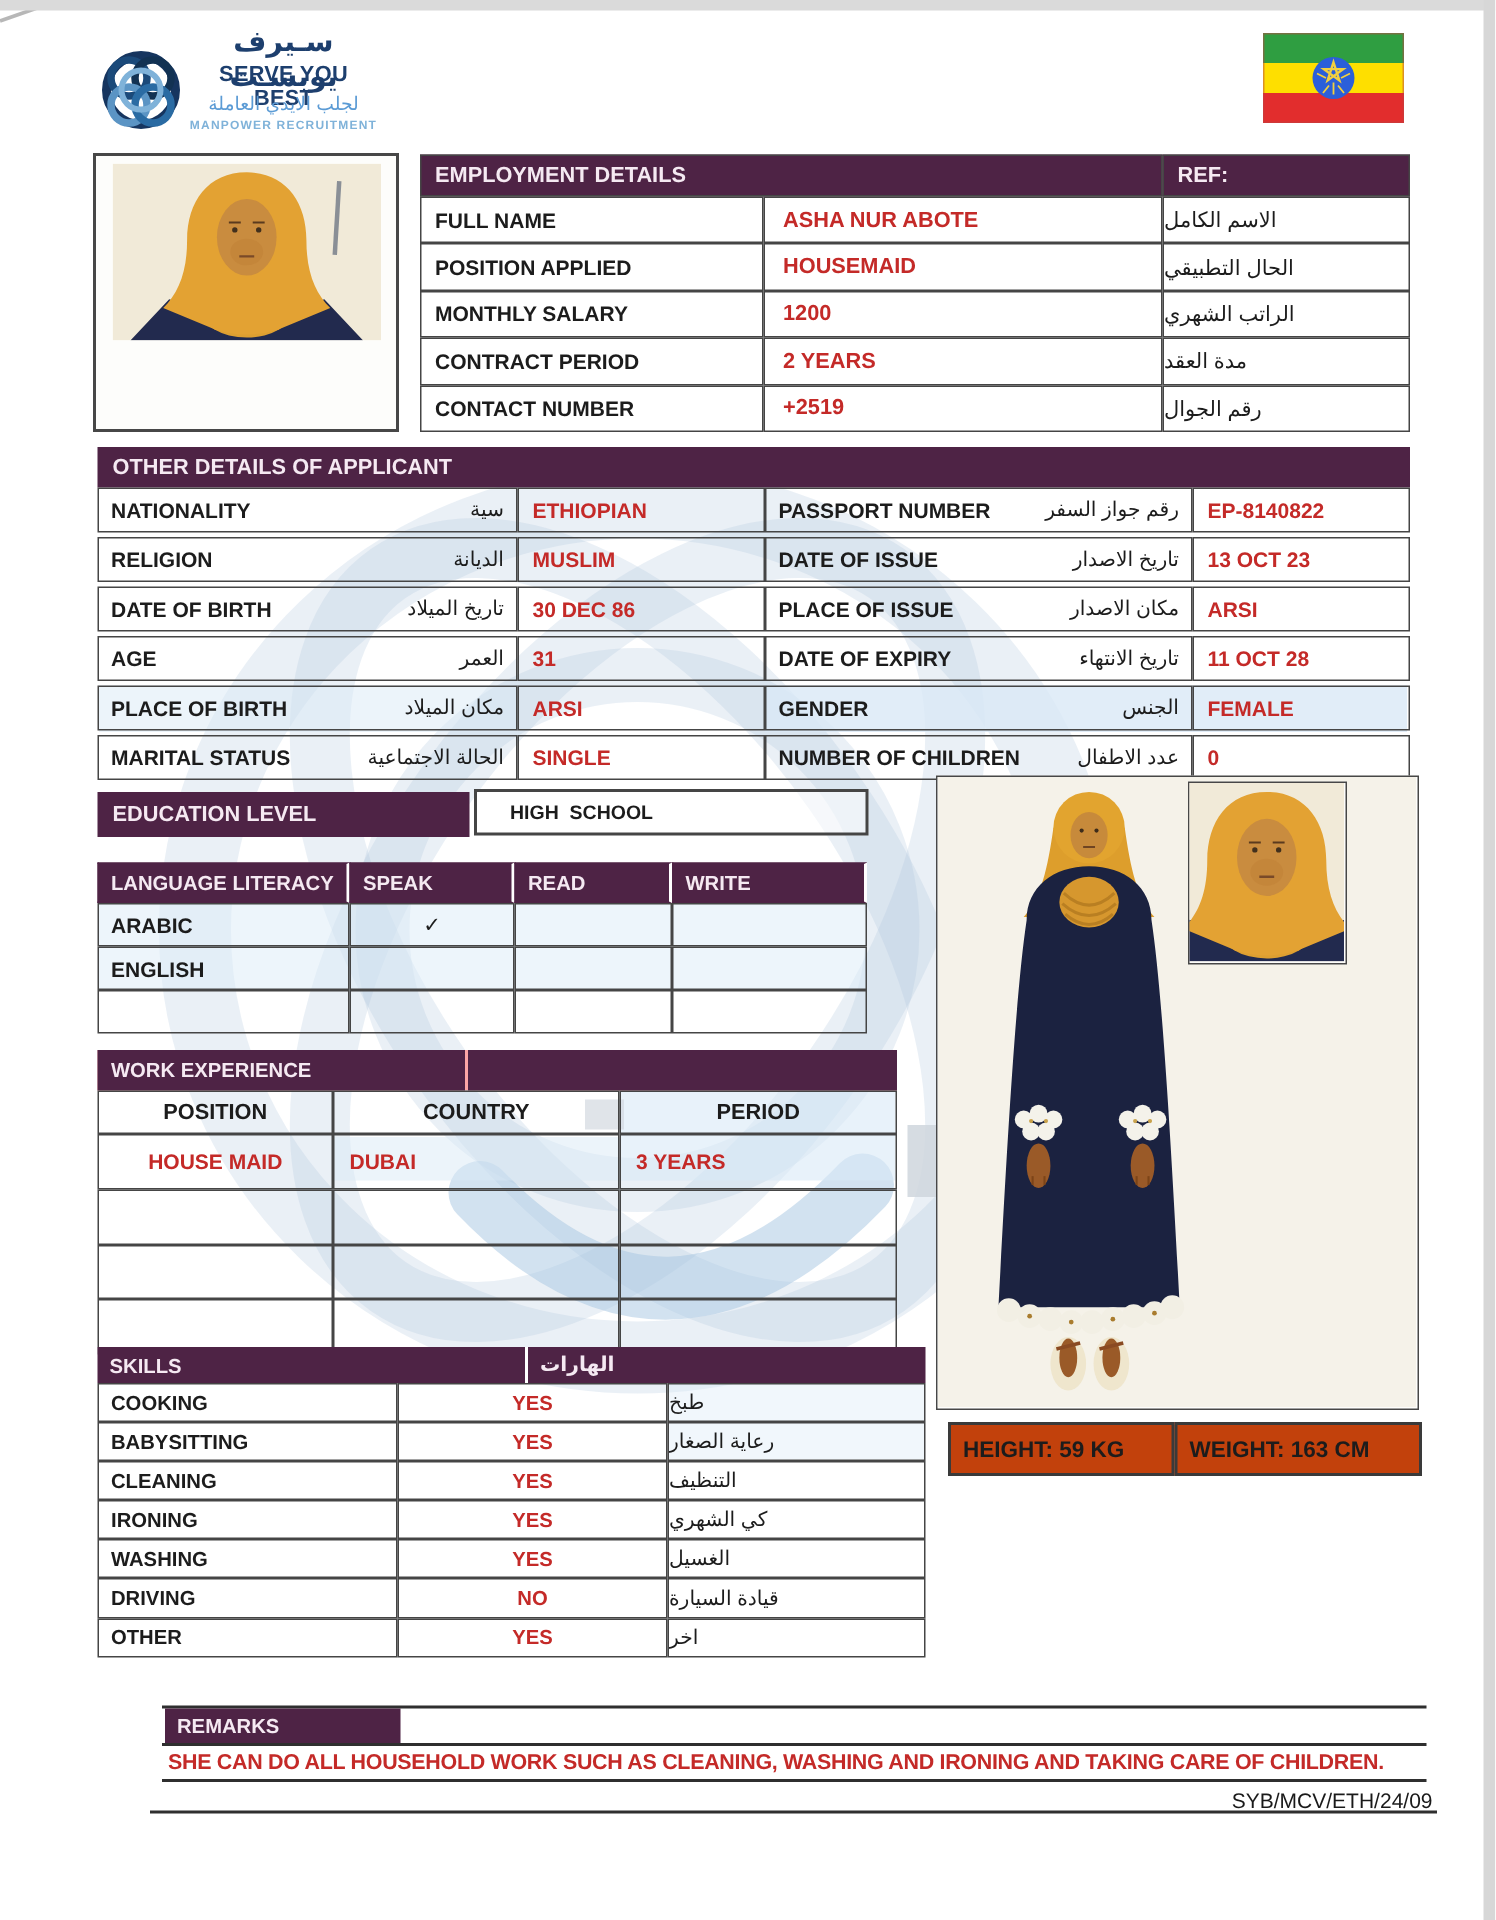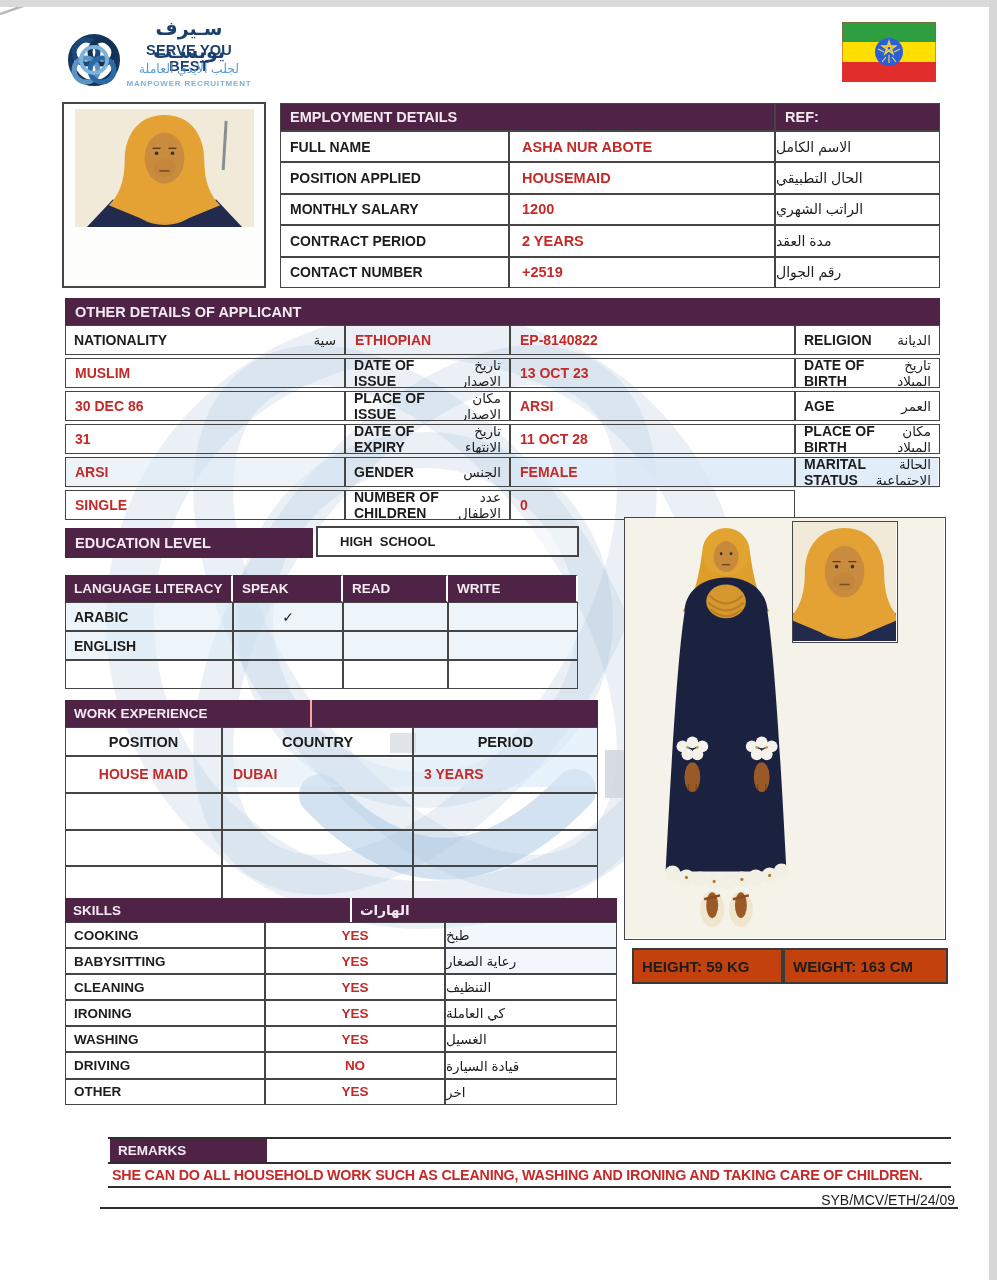--- a/index.html
+++ b/index.html
@@ -235,20 +235,24 @@
 
   <div class="abs z1 purple" style="left:65px;top:298px;width:875px;height:27px;padding-left:10px;font-size:14.5px;box-sizing:border-box;">
     <span>OTHER DETAILS OF APPLICANT</span>
   </div>
   <div class="abs z1 odgrid" style="left:65px;top:325px;width:875px;">
     <div class="tcell odlab">
         <span class="lblE">NATIONALITY</span>
         <span class="lblA">سية</span>
       </div>
     <div class="tcell odval red">ETHIOPIAN</div>
+    <div class="tcell odlab">
+        <span class="lblE">PASSPORT NUMBER</span>
+        <span class="lblA">رقم جواز السفر</span>
+      </div>
     <div class="tcell odval red">EP-8140822</div>
 
     <div class="tcell odlab">
         <span class="lblE">RELIGION</span>
         <span class="lblA">الديانة</span>
       </div>
     <div class="tcell odval red">MUSLIM</div>
     <div class="tcell odlab">
         <span class="lblE">DATE OF ISSUE</span>
         <span class="lblA">تاريخ الاصدار</span>
@@ -387,21 +391,21 @@
     <div class="tcell nm">BABYSITTING</div>
     <div class="tcell vl red">YES</div>
     <div class="tcell ar">رعاية الصغار</div>
 
     <div class="tcell nm">CLEANING</div>
     <div class="tcell vl red">YES</div>
     <div class="tcell ar">التنظيف</div>
 
     <div class="tcell nm">IRONING</div>
     <div class="tcell vl red">YES</div>
-    <div class="tcell ar">كي العاملة</div>
+    <div class="tcell ar">كي الشهري</div>
 
     <div class="tcell nm">WASHING</div>
     <div class="tcell vl red">YES</div>
     <div class="tcell ar">الغسيل</div>
 
     <div class="tcell nm">DRIVING</div>
     <div class="tcell vl red">NO</div>
     <div class="tcell ar">قيادة السيارة</div>
 
     <div class="tcell nm">OTHER</div>

